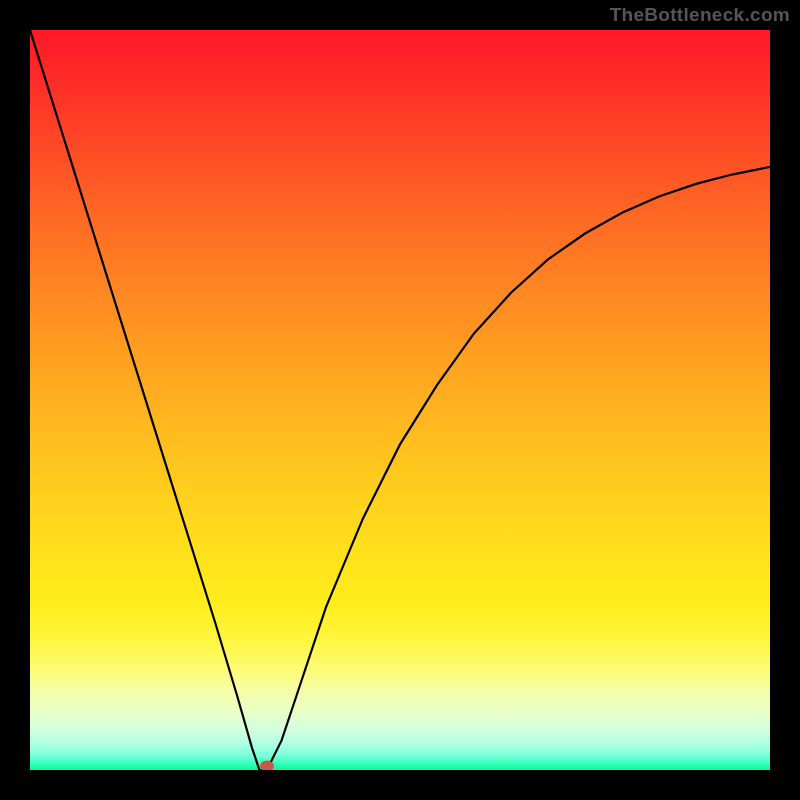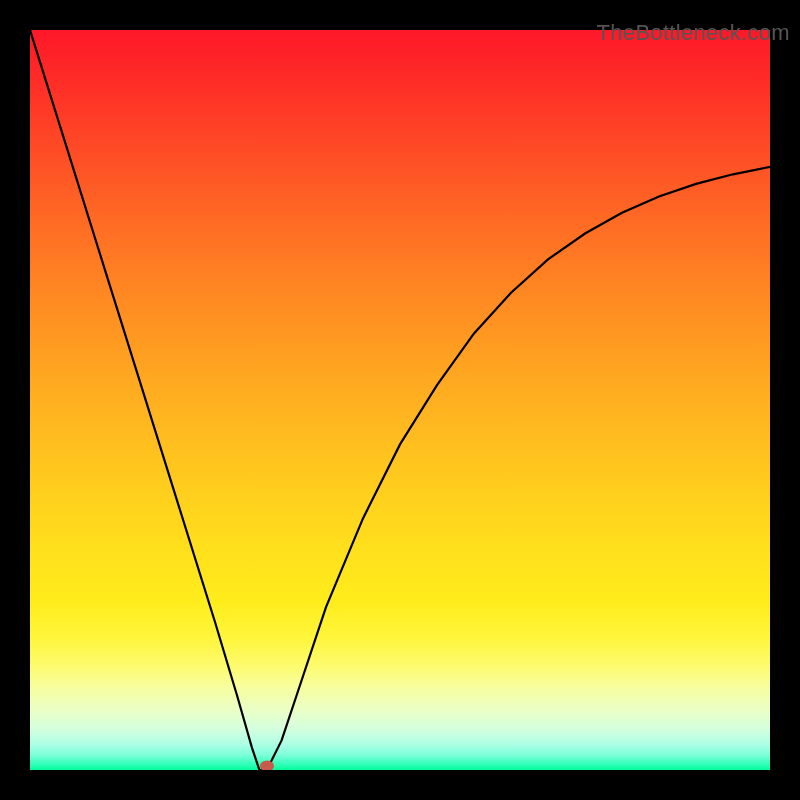--- a/index.html
+++ b/index.html
@@ -12,25 +12,25 @@
     overflow: hidden;
   }
   .frame {
     position: relative;
     width: 800px;
     height: 800px;
     background: #000;
   }
   .watermark {
     position: absolute;
-    top: 20px;
+    top: 4px;
     right: 10px;
     color: #555;
-    font-size: 22px;
-    font-weight: 400;
+    font-size: 19px;
+    font-weight: 700;
     letter-spacing: 0.3px;
     user-select: none;
     z-index: 5;
   }
   .plot-area {
     position: absolute;
     left: 30px;
     top: 30px;
     width: 740px;
     height: 740px;

